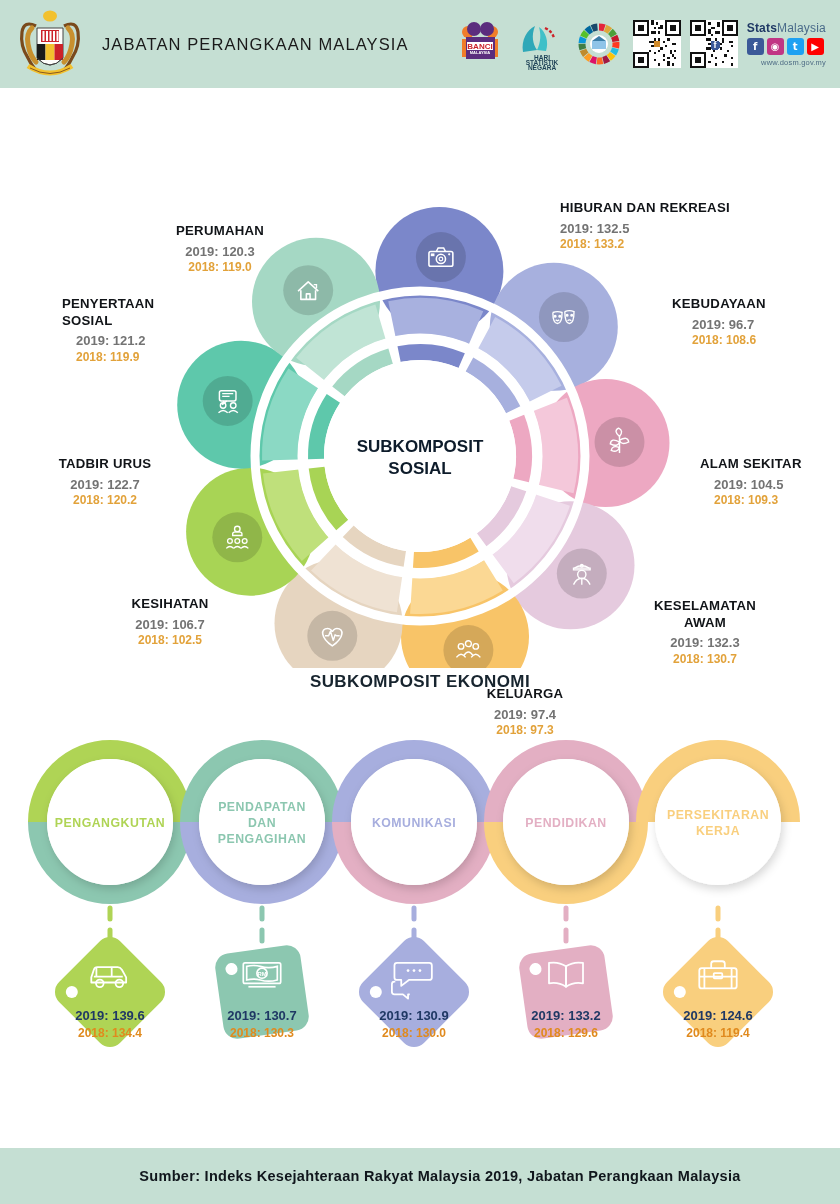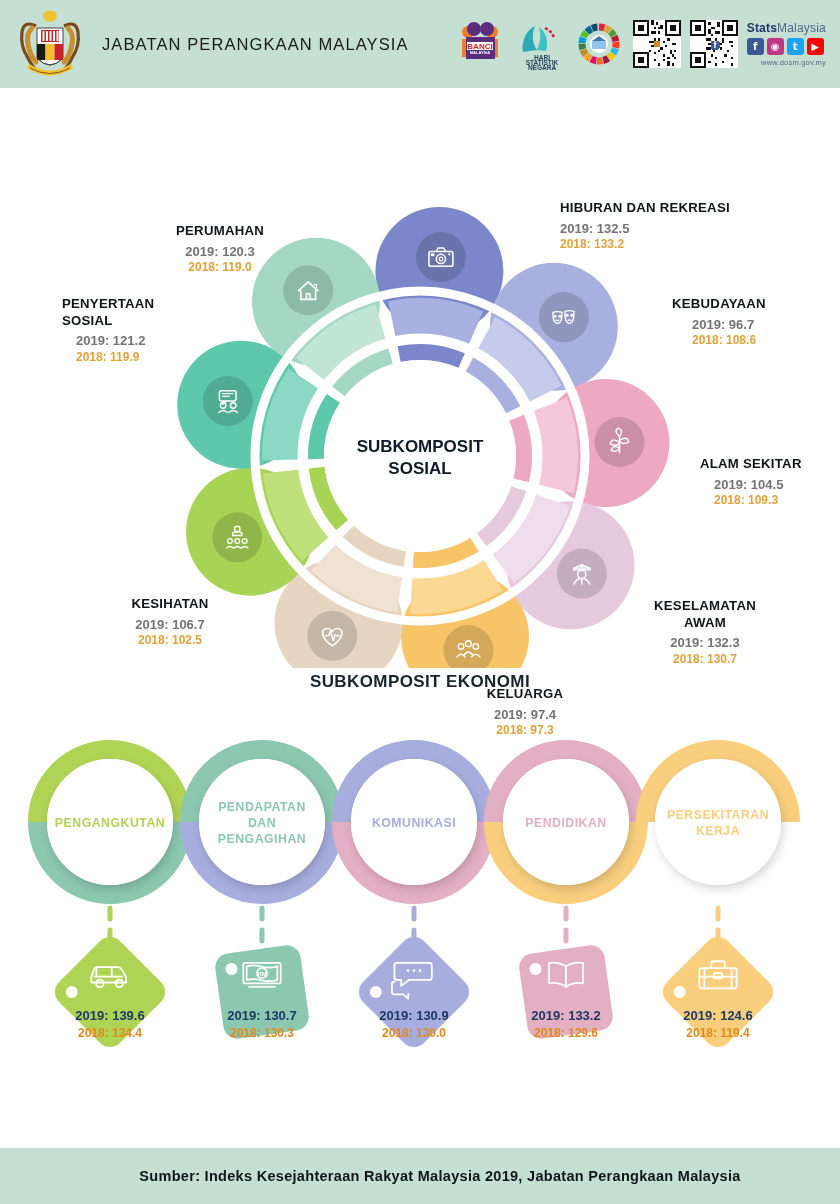--- a/index.html
+++ b/index.html
@@ -368,20 +368,25 @@
     <div class="v19">2019: 97.4</div>
     <div class="v18">2018: 97.3</div>
   </div>
 
   <div class="lab c" style="left:85px; top:508px; width:170px;">
     <div class="t">KESIHATAN</div>
     <div class="v19">2019: 106.7</div>
     <div class="v18">2018: 102.5</div>
   </div>
 
+  <div class="lab c" style="left:20px; top:368px; width:170px;">
+    <div class="t">TADBIR URUS</div>
+    <div class="v19">2019: 122.7</div>
+    <div class="v18">2018: 120.2</div>
+  </div>
 
   <div class="lab l" style="left:62px; top:208px; width:170px;">
     <div class="t">PENYERTAAN<br>SOSIAL</div>
     <div class="v19" style="margin-left:14px">2019: 121.2</div>
     <div class="v18" style="margin-left:14px">2018: 119.9</div>
   </div>
 </div>
 
 <div class="eko-title">SUBKOMPOSIT EKONOMI</div>
 

